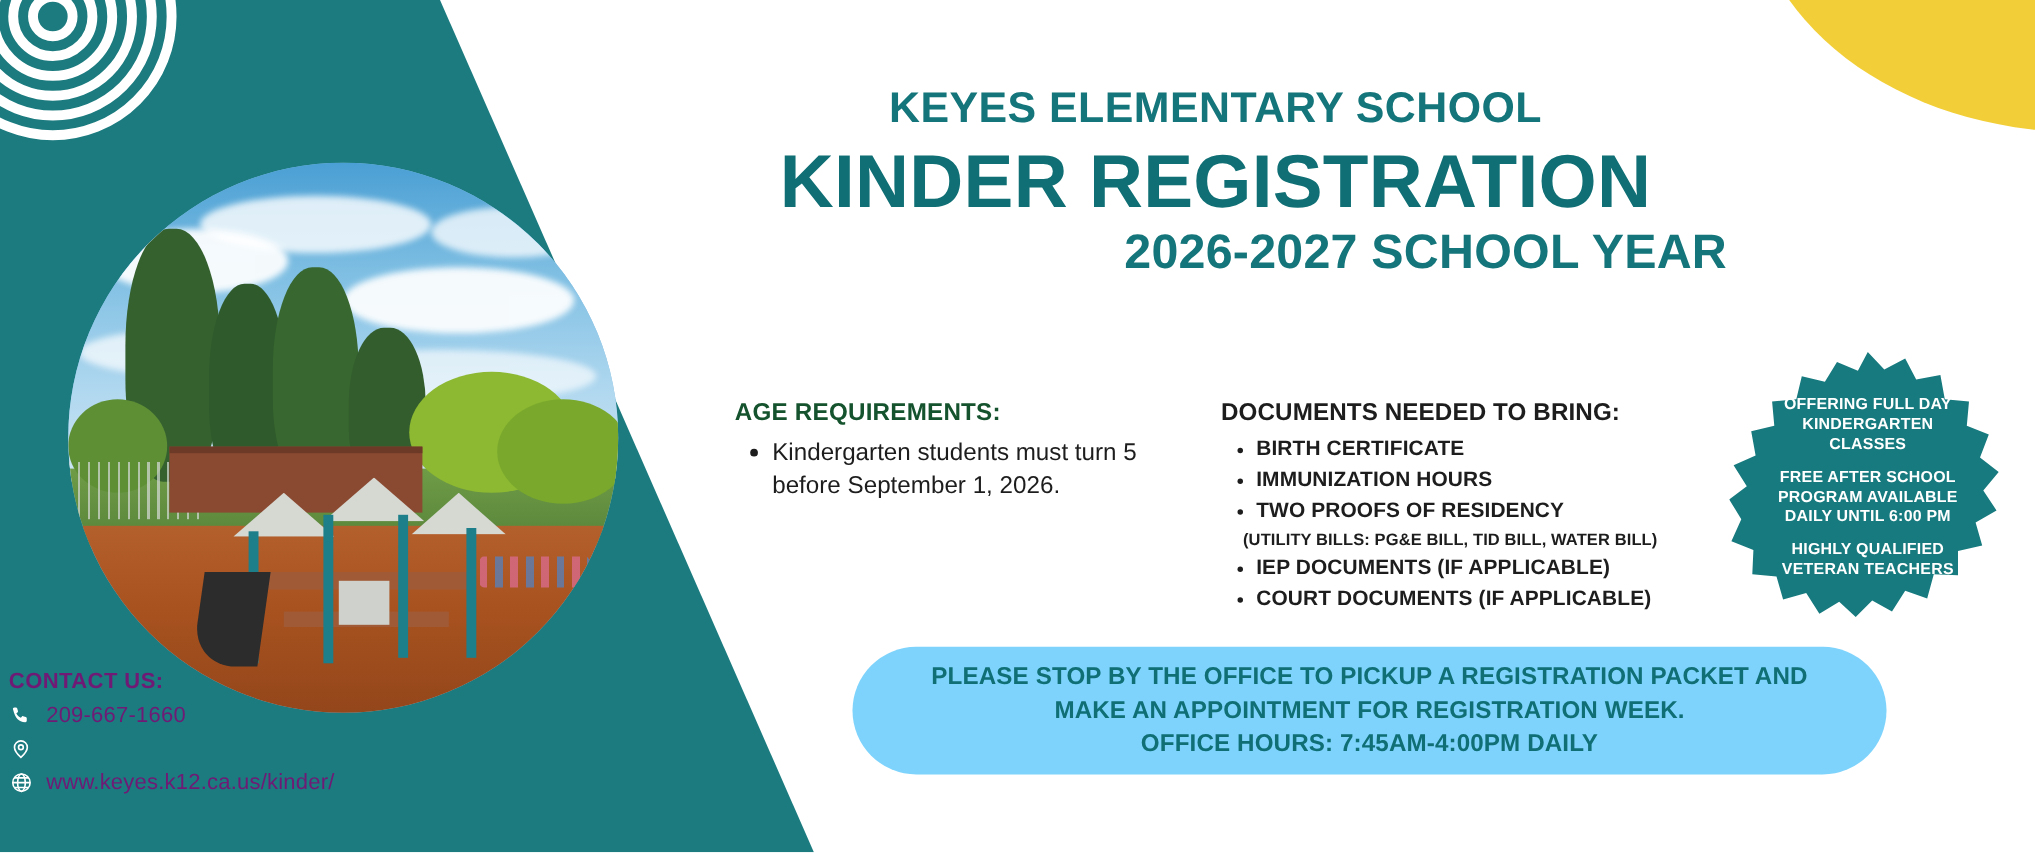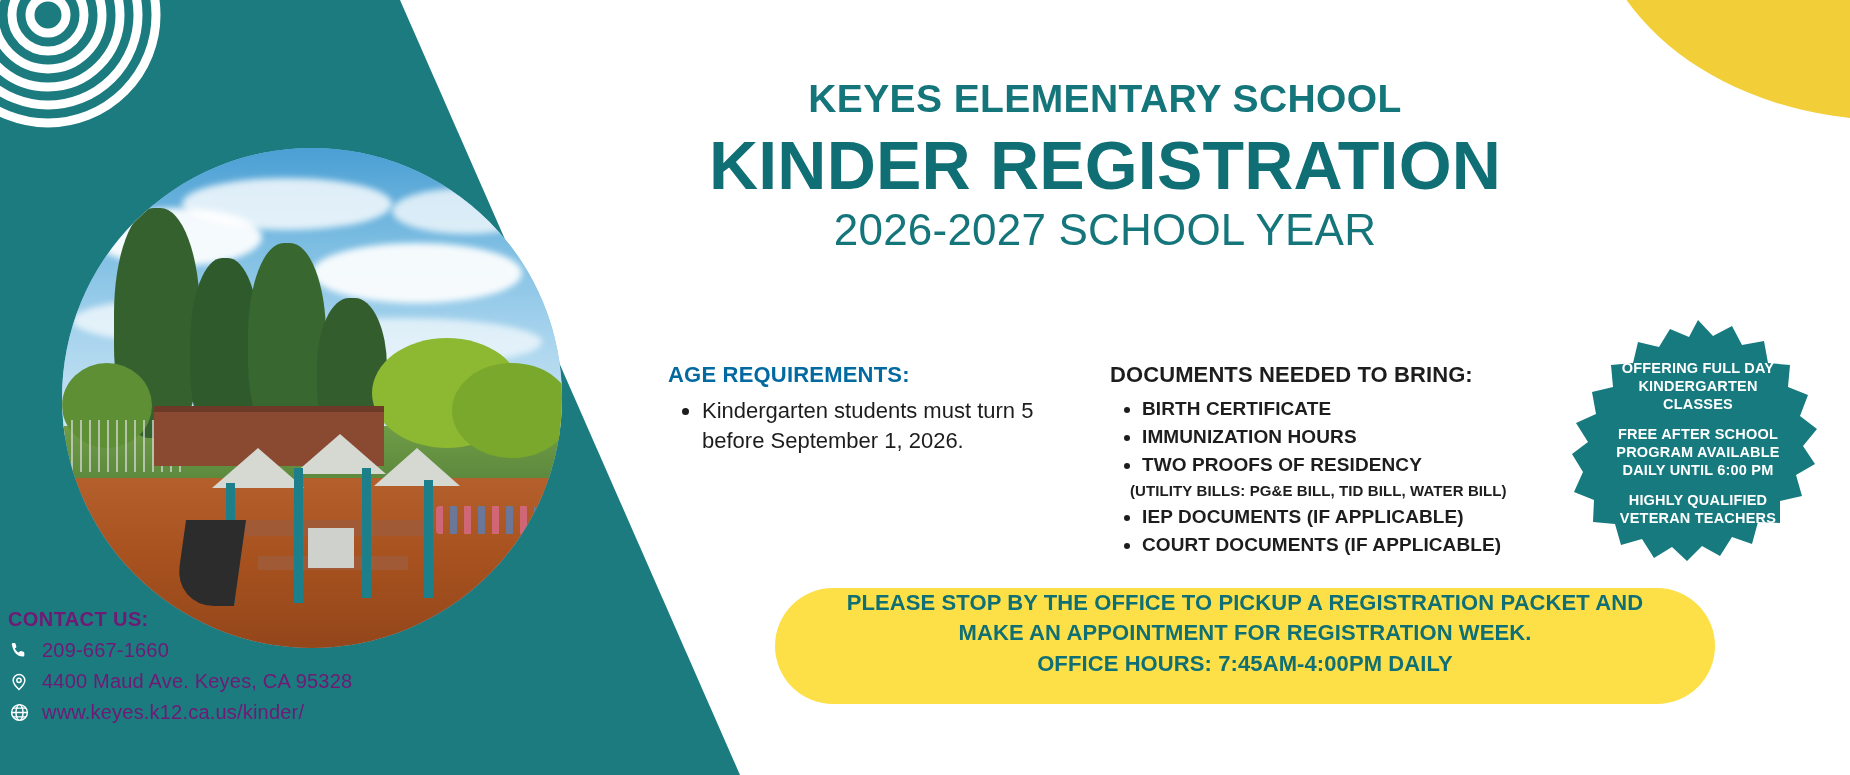--- a/index.html
+++ b/index.html
@@ -153,34 +153,34 @@
   }
   .h-school {
     font-size: 39px; font-weight: 800; letter-spacing: .4px; line-height: 1.1;
     color: #14757a;
   }
   .h-kinder {
     font-size: 68px; font-weight: 800; letter-spacing: .2px; line-height: 1.12;
     margin-top: 6px; color: #0f6f74;
   }
   .h-year {
-    font-size: 44px; font-weight: 400; letter-spacing: .2px; line-height: 1.15;
-    margin-top: 2px; color: #14757a;
+    font-size: 44px; font-weight: 700; letter-spacing: .2px; line-height: 1.15;
+    margin-top: 2px; color: #14757a; text-align: right;
   }
   .h-date {
     font-size: 45px; font-weight: 800; letter-spacing: .2px; line-height: 1.15;
     margin-top: 2px; color: #0f6f74;
   }
 
   
   .age-block {
     position: absolute; left: 668px; top: 362px; width: 430px; z-index: 5;
   }
   .age-title {
-    font-size: 22px; font-weight: 800; color: #0369a1; letter-spacing: .2px;
+    font-size: 22px; font-weight: 800; color: #14532d; letter-spacing: .2px;
   }
   .age-list {
     margin-top: 8px; padding-left: 34px; list-style: disc;
   }
   .age-list li {
     font-size: 22px; color: #1d1d1d; line-height: 1.35;
   }
 
   
   .docs-block {
@@ -210,22 +210,22 @@
     color: #ffffff; text-align: center; padding: 0 38px;
   }
   .badge-line {
     font-size: 14.5px; font-weight: 800; line-height: 1.22; letter-spacing: .2px;
   }
   .badge-gap { height: 13px; }
 
   
   .cta {
     position: absolute; left: 775px; top: 588px; width: 940px; height: 116px;
-    background: #fde047; border-radius: 58px; z-index: 5;
-    display: flex; flex-direction: column; align-items: center; justify-content: flex-start;
+    background: #7dd3fc; border-radius: 58px; z-index: 5;
+    display: flex; flex-direction: column; align-items: center; justify-content: center;
     text-align: center;
   }
   .cta-line {
     font-size: 22px; font-weight: 800; color: #0f6f74; line-height: 1.38;
     letter-spacing: .1px;
   }
 
   
   .contact {
     position: absolute; left: 8px; top: 608px; width: 470px; z-index: 6; color: #701a75;
@@ -354,21 +354,20 @@
       <span class="contact-text">209-667-1660</span>
     </div>
 
     <div class="contact-row">
       <span class="contact-icon">
         <svg viewBox="0 0 24 24" width="20" height="20" fill="none" stroke="#ffffff" stroke-width="1.8">
           <path d="M12 21s7-6.2 7-11a7 7 0 1 0-14 0c0 4.8 7 11 7 11z"></path>
           <circle cx="12" cy="10" r="2.6"></circle>
         </svg>
       </span>
-      <span class="contact-text">4400 Maud Ave. Keyes, CA 95328</span>
     </div>
 
     <div class="contact-row">
       <span class="contact-icon">
         <svg viewBox="0 0 24 24" width="21" height="21" fill="none" stroke="#ffffff" stroke-width="1.7">
           <circle cx="12" cy="12" r="9"></circle>
           <ellipse cx="12" cy="12" rx="4" ry="9"></ellipse>
           <path d="M3 12h18M4.5 7h15M4.5 17h15"></path>
         </svg>
       </span>

